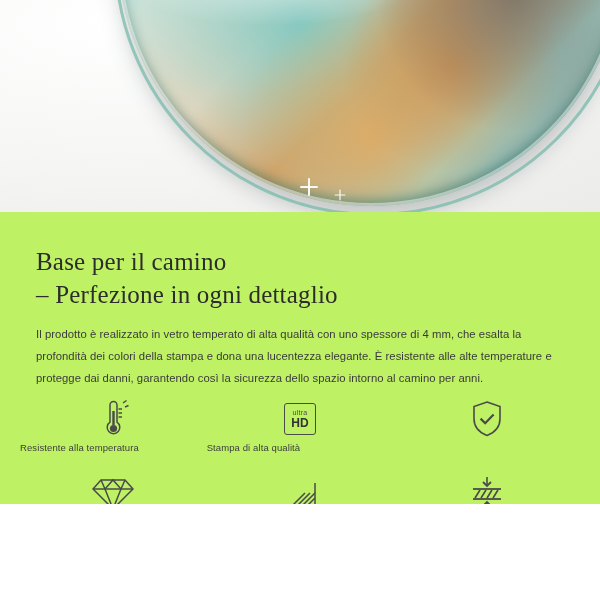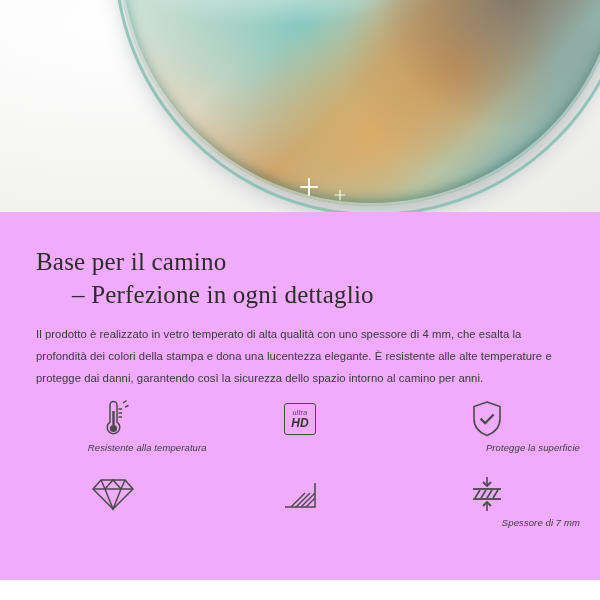--- a/index.html
+++ b/index.html
@@ -9,22 +9,22 @@
   body {
     width: 600px;
     height: 600px;
     background: #ffffff;
     font-family: "Liberation Sans", sans-serif;
     overflow: hidden;
   }
   .page {
     position: relative;
     width: 600px;
-    height: 580px;
-    background: #f0abfc;
+    height: 504px;
+    background: #bef264;
     overflow: hidden;
   }
 
   
   .hero {
     position: absolute;
     top: 0;
     left: 0;
     width: 600px;
     height: 212px;
@@ -113,21 +113,21 @@
     left: 36px;
     top: 228px;
     width: 540px;
     font-family: "Liberation Serif", serif;
     font-size: 25px;
     line-height: 33px;
     color: #2c2c2c;
     font-weight: normal;
     letter-spacing: .2px;
   }
-  .headline .l2 { display: block; margin-left: 36px; }
+  .headline .l2 { display: block; }
 
   .body-copy {
     position: absolute;
     left: 36px;
     top: 312px;
     width: 534px;
     font-size: 11.3px;
     line-height: 22px;
     color: #3a3a3a;
     letter-spacing: .05px;
@@ -137,22 +137,21 @@
   .features {
     position: absolute;
     left: 20px;
     top: 396px;
     width: 560px;
     display: grid;
     grid-template-columns: repeat(3, 1fr);
     grid-row-gap: 18px;
   }
   .feature {
-    text-align: right;
-    font-style: italic;
+    text-align: left;
   }
   .feature .ico {
     height: 46px;
     display: flex;
     align-items: center;
     justify-content: center;
   }
   .feature .cap {
     font-size: 9.5px;
     color: #3d3d3d;
@@ -214,30 +213,30 @@
       <div class="cap">Resistente alla temperatura</div>
     </div>
 
     <div class="feature">
       <div class="ico">
         <div class="hd-box">
           <span class="u">ultra</span>
           <span class="h">HD</span>
         </div>
       </div>
+      <div class="cap">Stampa di alta qualità</div>
     </div>
 
     <div class="feature">
       <div class="ico">
         <svg width="36" height="40" viewBox="0 0 36 40" fill="none" stroke="#4a4a4a" stroke-width="1.6">
           <path d="M18 3l13 4.6v12.2c0 8.2-5.6 13.9-13 16.7-7.4-2.8-13-8.5-13-16.7V7.6L18 3z"></path>
           <path d="M11.6 19.6l4.6 4.6 8.4-8.6" stroke-width="2.2"></path>
         </svg>
       </div>
-      <div class="cap">Protegge la superficie</div>
     </div>
 
     <div class="feature">
       <div class="ico">
         <svg width="42" height="36" viewBox="0 0 42 36" fill="none" stroke="#4a4a4a" stroke-width="1.5">
           <path d="M9 4h24l8 9-20 20L1 13l8-9z"></path>
           <path d="M1 13h40"></path>
           <path d="M9 4l4 9 8-9 8 9 4-9"></path>
           <path d="M13 13l8 20 8-20"></path>
         </svg>

